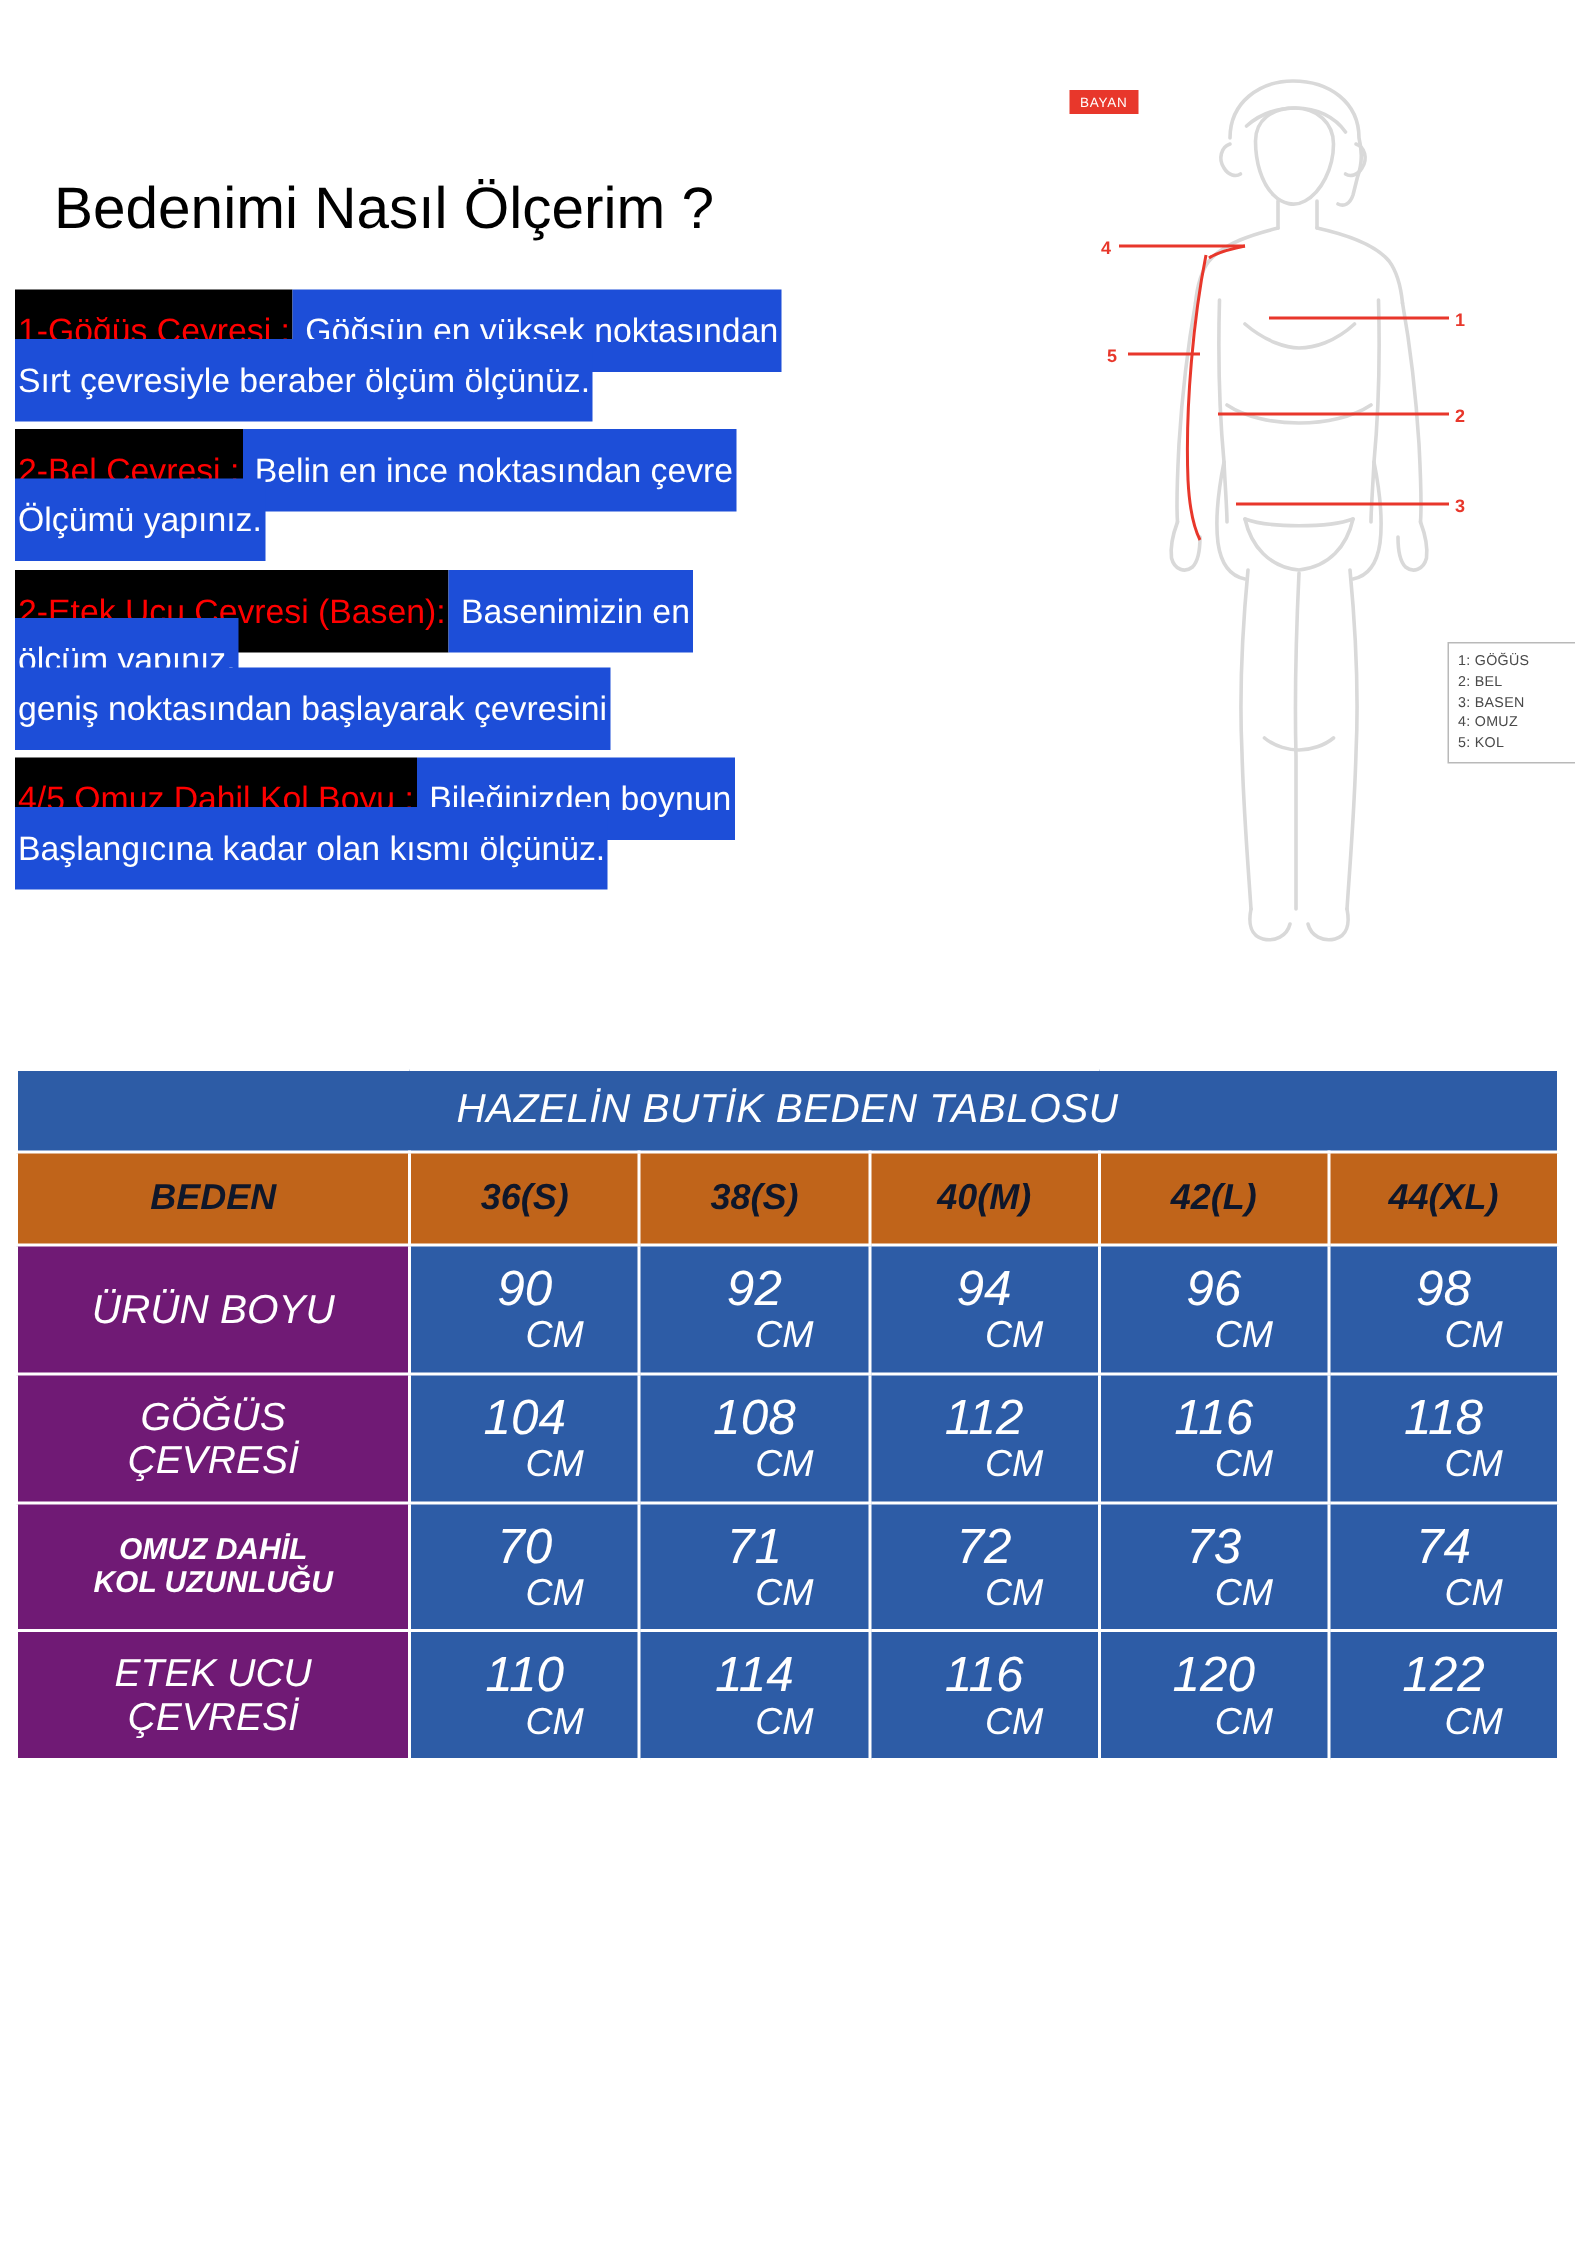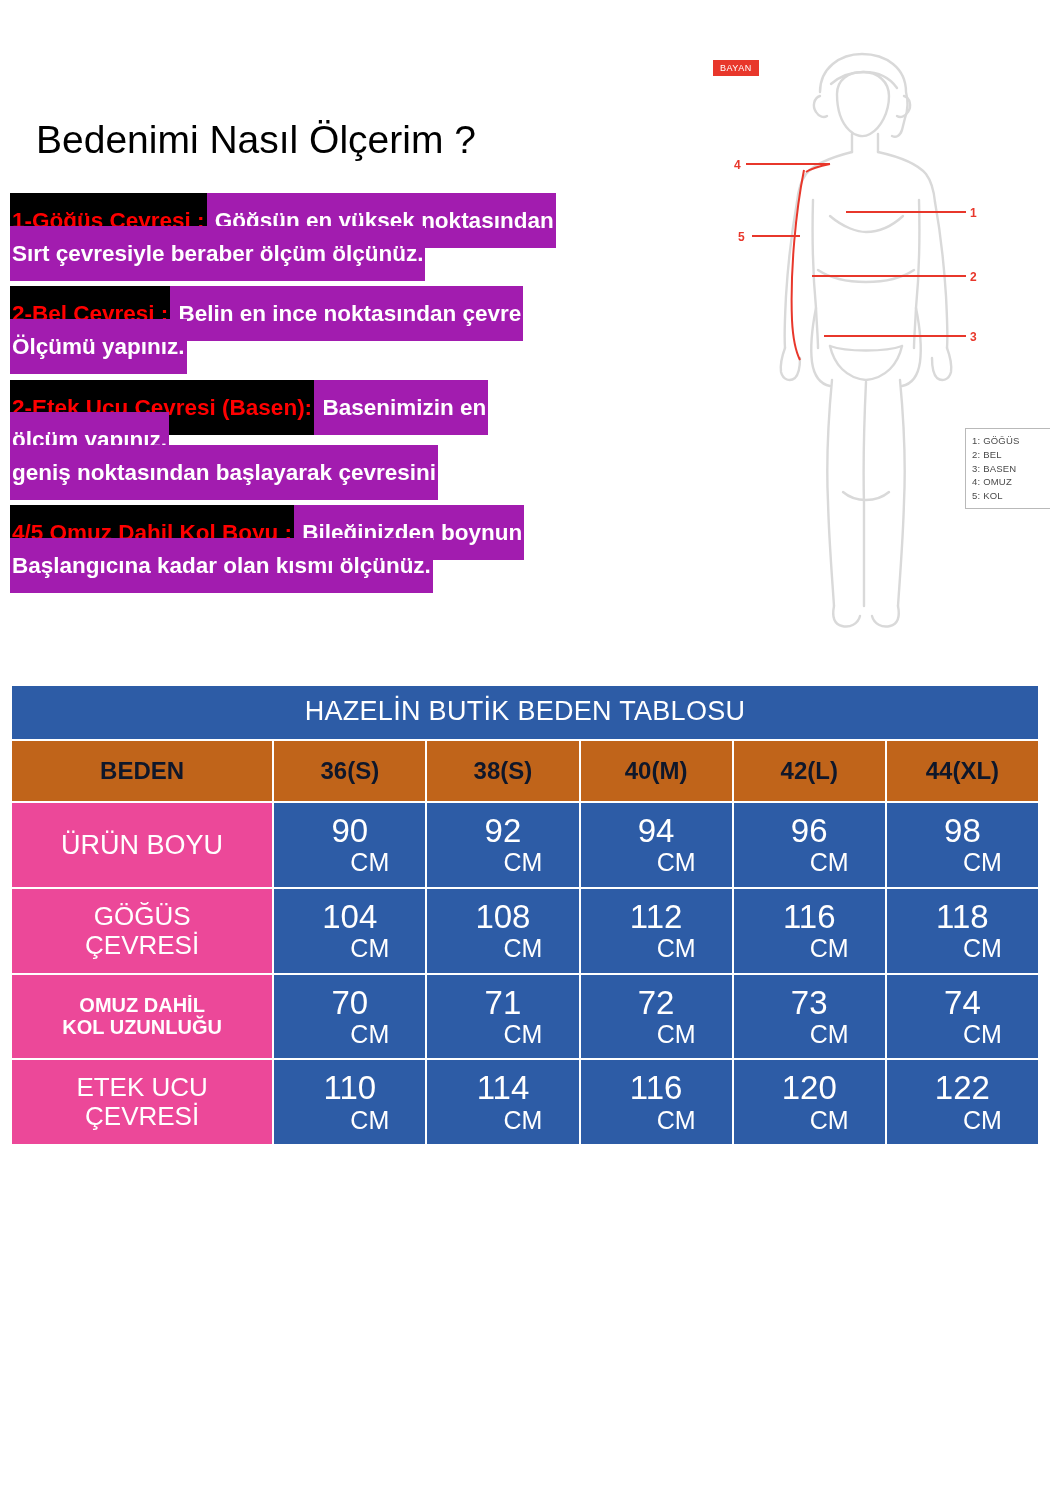--- a/index.html
+++ b/index.html
@@ -43,32 +43,32 @@
     margin-bottom: 28px;
     line-height: 1.42;
   }
 
   .instr-line {
     display: block;
   }
 
   .seg {
     font-size: 22.5px;
-    font-weight: bold;
+    font-weight: normal;
     line-height: 1.45;
     padding: 15px 2px;
     margin-top: 36px;
   }
   .seg.red {
     color: #ff0000;
     background: #000000;
   }
   .seg.white {
     color: #ffffff;
-    background: #a21caf;
+    background: #1d4ed8;
   }
 
   
   #figure-area {
     position: absolute;
     left: 700px;
     top: 40px;
     width: 340px;
     height: 620px;
   }
@@ -98,24 +98,25 @@
     font-size: 9.5px;
     color: #4a4a4a;
     line-height: 1.45;
     letter-spacing: 0.2px;
   }
 
   
   #size-table {
     position: absolute;
     left: 10px;
-    top: 684px;
+    top: 712px;
     width: 1030px;
     border-collapse: collapse;
     table-layout: fixed;
+    font-style: italic;
   }
   #size-table td, #size-table th {
     border: 2px solid #ffffff;
     text-align: center;
     vertical-align: middle;
   }
 
   .tbl-title {
     background: #2d5ca6;
     color: #ffffff;
@@ -128,21 +129,21 @@
   .hdr-orange {
     background: #c0641a;
     color: #0f172a;
     font-weight: bold;
     padding: 16px 0;
   }
   .hdr-orange.label { font-size: 24px; }
   .hdr-orange.size  { font-size: 24px; }
 
   .row-label {
-    background: #ec4899;
+    background: #701a75;
     color: #ffffff;
     font-weight: normal;
     padding: 10px 6px;
     line-height: 1.12;
   }
   .row-label.big { font-size: 27px; }
   .row-label.mid { font-size: 26px; }
   .row-label.small { font-size: 20px; font-weight: bold; }
 
   .cell {

